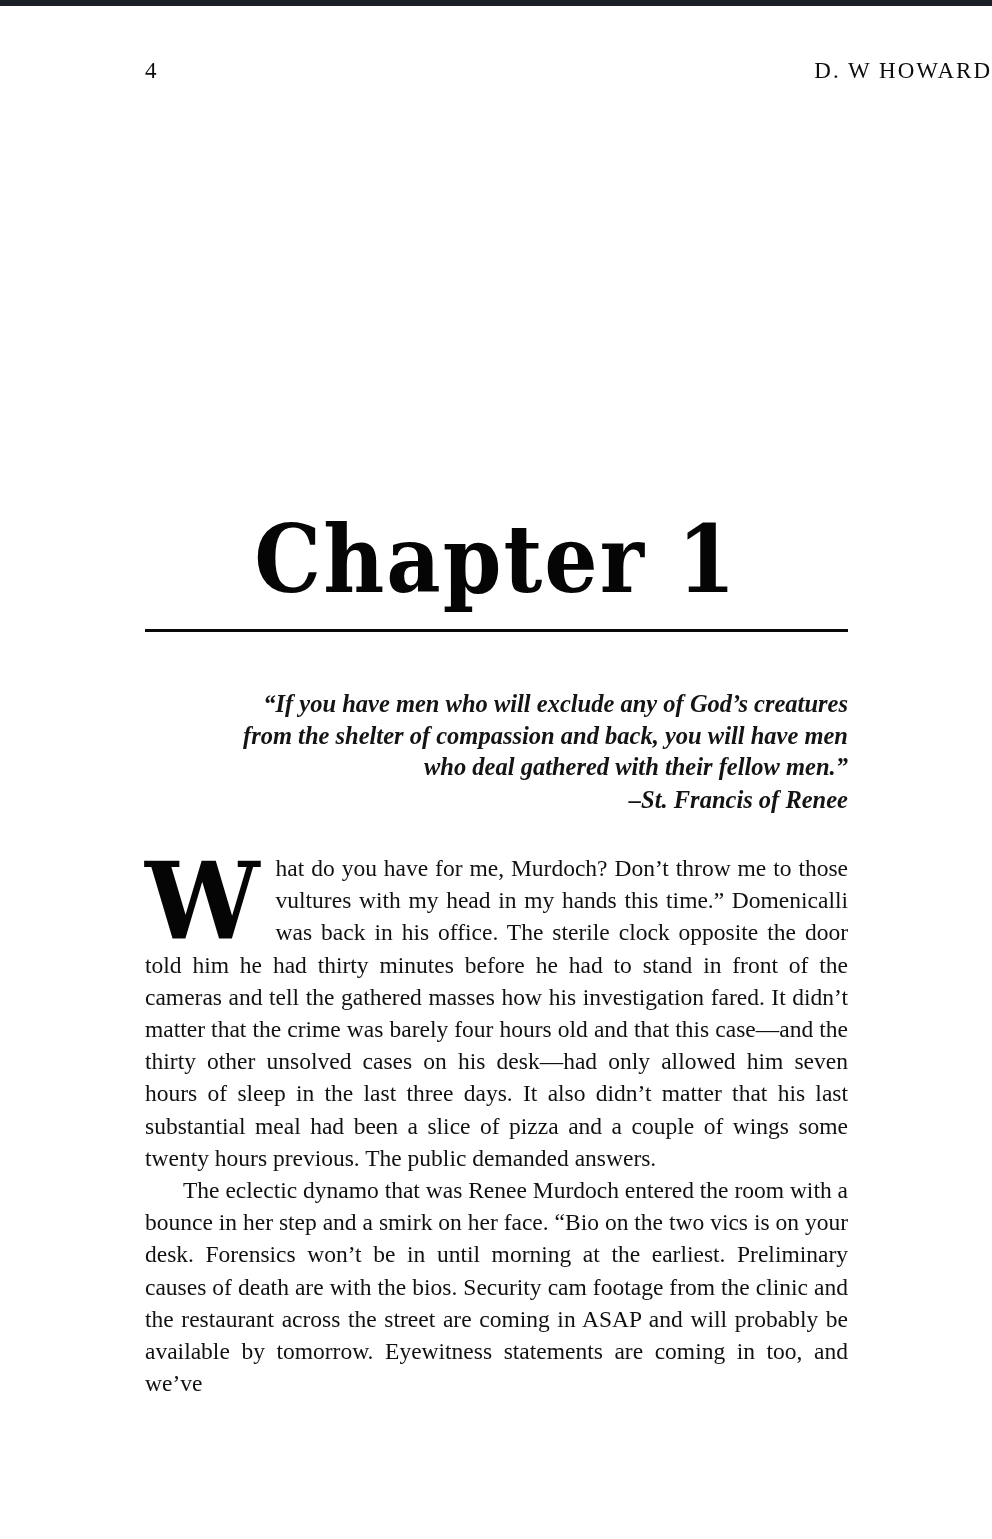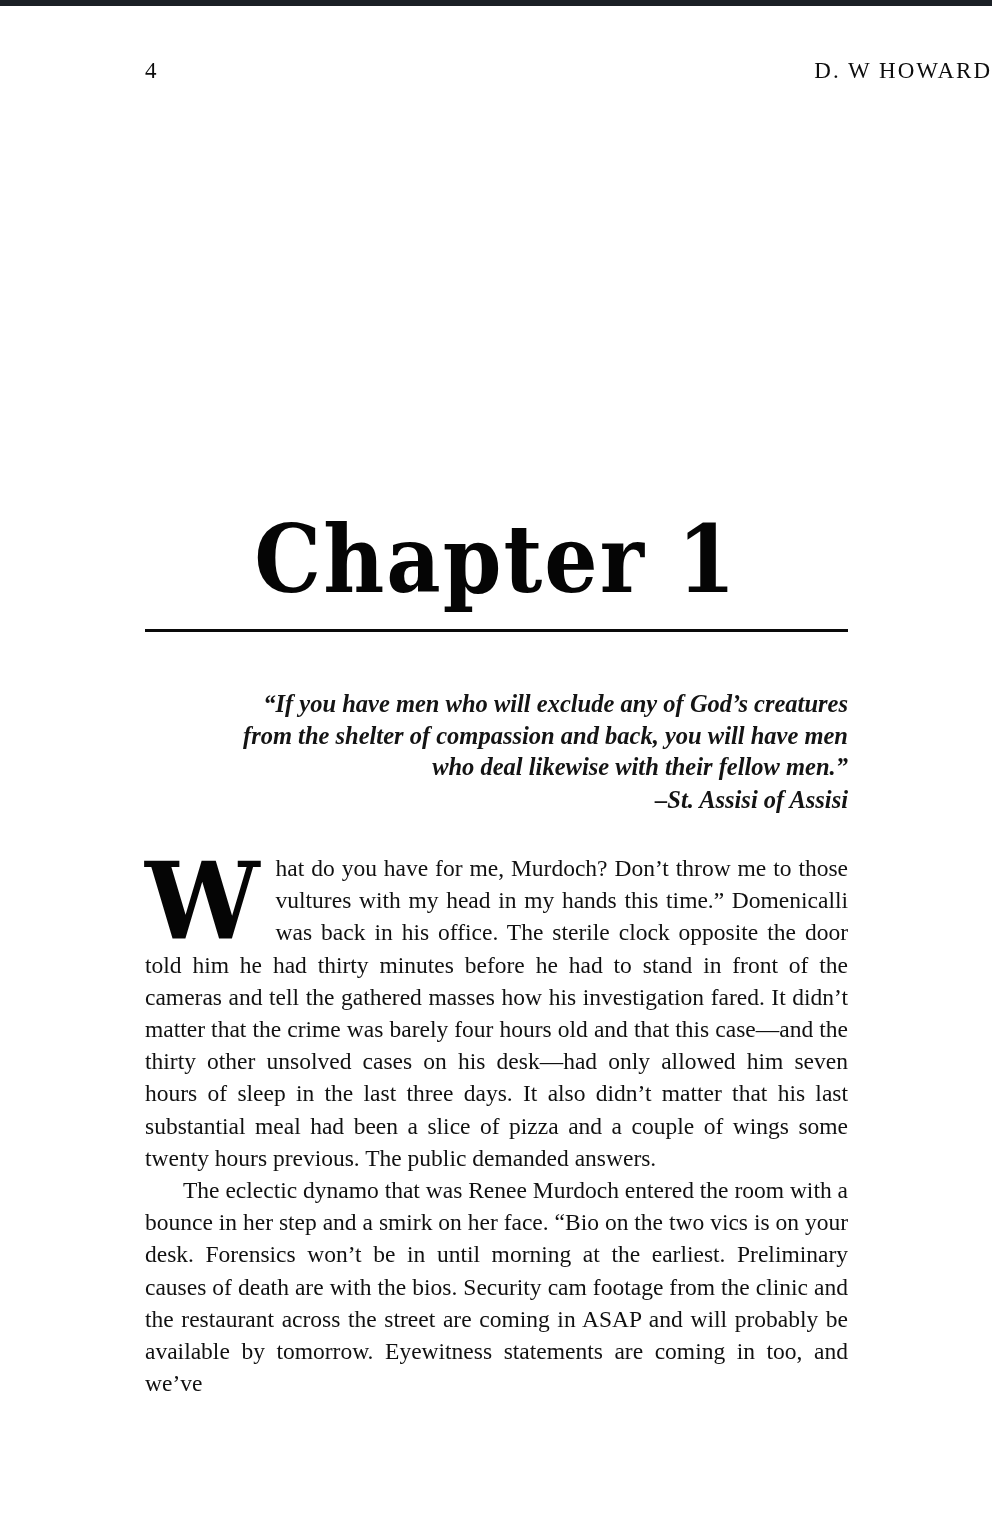--- a/index.html
+++ b/index.html
@@ -117,22 +117,22 @@
     <span class="running-title">D. W HOWARD</span>
   </div>
 
   <div class="chapter-title">Chapter 1</div>
 
   <div class="chapter-rule"></div>
 
   <div class="epigraph">
     <div>“If you have men who will exclude any of God’s creatures</div>
     <div>from the shelter of compassion and back, you will have men</div>
-    <div>who deal likewise with their fellow men.”</div>
-    <div class="attribution">–St. Assisi of Assisi</div>
+    <div>who deal gathered with their fellow men.”</div>
+    <div class="attribution">–St. Francis of Renee</div>
   </div>
 
   <div class="body-text">
     <p class="para">
       <span class="dropcap">W</span><span>hat do you have for me, Murdoch? Don’t throw me to those vultures with my head in my hands this time.” Domenicalli was back in his office. The sterile clock opposite the door told him he had thirty minutes before he had to stand in front of the cameras and tell the gathered masses how his investigation fared. It didn’t matter that the crime was barely four hours old and that this case—and the thirty other unsolved cases on his desk—had only allowed him seven hours of sleep in the last three days. It also didn’t matter that his last substantial meal had been a slice of pizza and a couple of wings some twenty hours previous. The public demanded answers.</span>
     </p>
     <p class="para">
       <span>The eclectic dynamo that was Renee Murdoch entered the room with a bounce in her step and a smirk on her face. “Bio on the two vics is on your desk. Forensics won’t be in until morning at the earliest. Preliminary causes of death are with the bios. Security cam footage from the clinic and the restaurant across the street are coming in ASAP and will probably be available by tomorrow. Eyewitness statements are coming in too, and we’ve</span>
     </p>
   </div>

